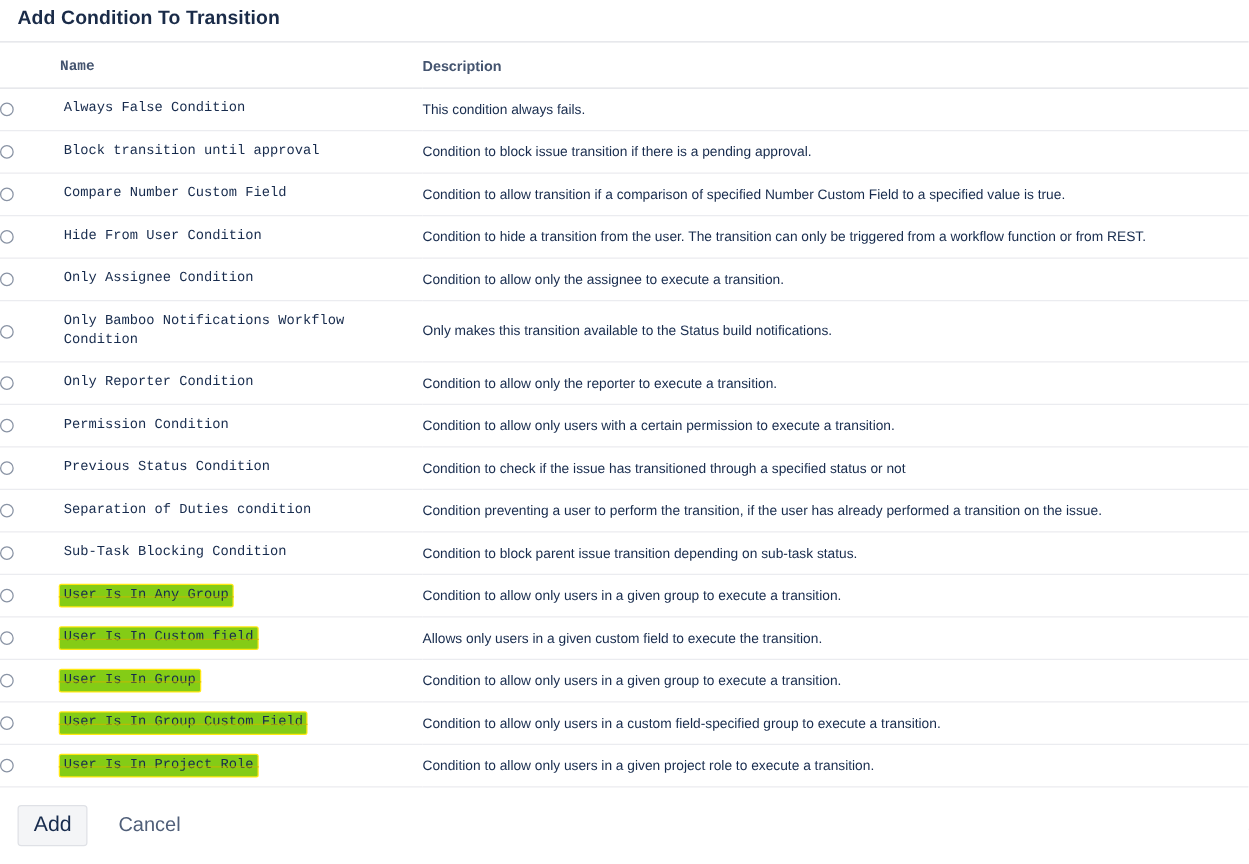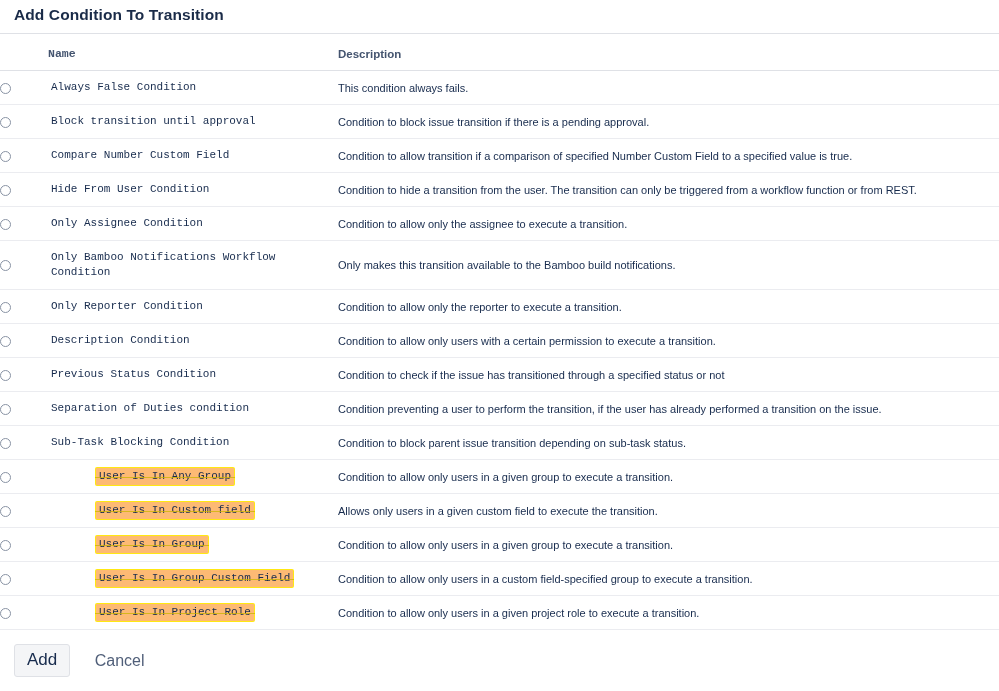--- a/index.html
+++ b/index.html
@@ -89,24 +89,23 @@
     cursor: pointer;
     vertical-align: middle;
   }
 
   .name-cell-inner {
     display: inline-block;
     padding: 1px 3px;
     line-height: 15px;
   }
   .hl {
-    background: #fdba74;
+    background: #84cc16;
     box-shadow: 0 0 0 1px #ffe812;
     border-radius: 1px;
-    margin-left: 48px;
   }
   .hl-strike {
     position: relative;
   }
   .hl-strike::after {
     content: "";
     position: absolute;
     left: -1px;
     right: -1px;
     top: 50%;
@@ -191,30 +190,30 @@
             <td class="col-desc desc-cell">Condition to hide a transition from the user. The transition can only be triggered from a workflow function or from REST.</td>
           </tr>
           <tr>
             <td class="col-radio"><span class="radio"></span></td>
             <td class="col-name"><span class="name-cell-inner">Only Assignee Condition</span></td>
             <td class="col-desc desc-cell">Condition to allow only the assignee to execute a transition.</td>
           </tr>
           <tr>
             <td class="col-radio"><span class="radio"></span></td>
             <td class="col-name"><span class="name-cell-inner">Only Bamboo Notifications Workflow Condition</span></td>
-            <td class="col-desc desc-cell">Only makes this transition available to the Bamboo build notifications.</td>
+            <td class="col-desc desc-cell">Only makes this transition available to the Status build notifications.</td>
           </tr>
           <tr>
             <td class="col-radio"><span class="radio"></span></td>
             <td class="col-name"><span class="name-cell-inner">Only Reporter Condition</span></td>
             <td class="col-desc desc-cell">Condition to allow only the reporter to execute a transition.</td>
           </tr>
           <tr>
             <td class="col-radio"><span class="radio"></span></td>
-            <td class="col-name"><span class="name-cell-inner">Description Condition</span></td>
+            <td class="col-name"><span class="name-cell-inner">Permission Condition</span></td>
             <td class="col-desc desc-cell">Condition to allow only users with a certain permission to execute a transition.</td>
           </tr>
           <tr>
             <td class="col-radio"><span class="radio"></span></td>
             <td class="col-name"><span class="name-cell-inner">Previous Status Condition</span></td>
             <td class="col-desc desc-cell">Condition to check if the issue has transitioned through a specified status or not</td>
           </tr>
           <tr>
             <td class="col-radio"><span class="radio"></span></td>
             <td class="col-name"><span class="name-cell-inner">Separation of Duties condition</span></td>

